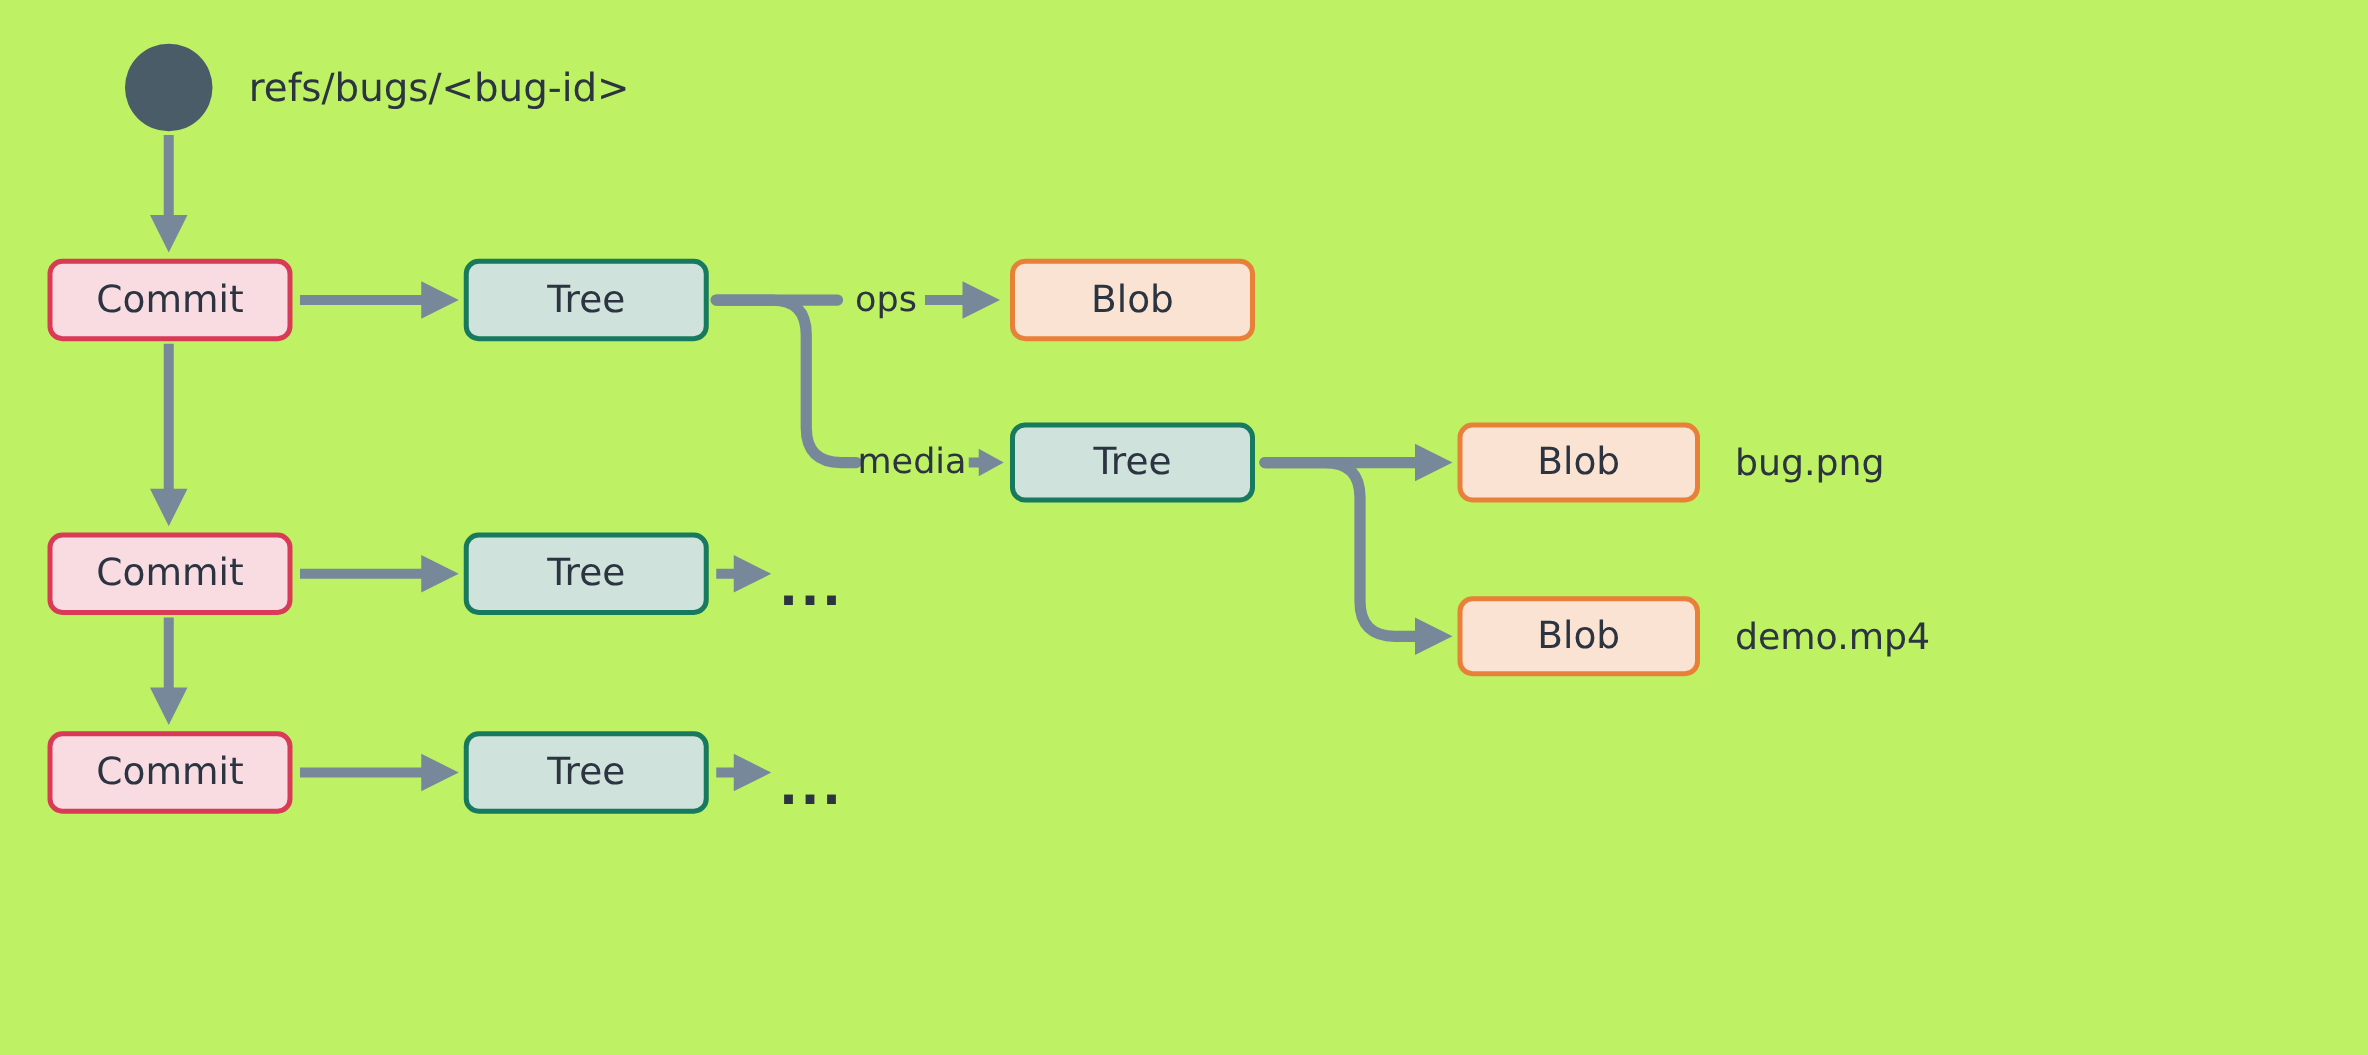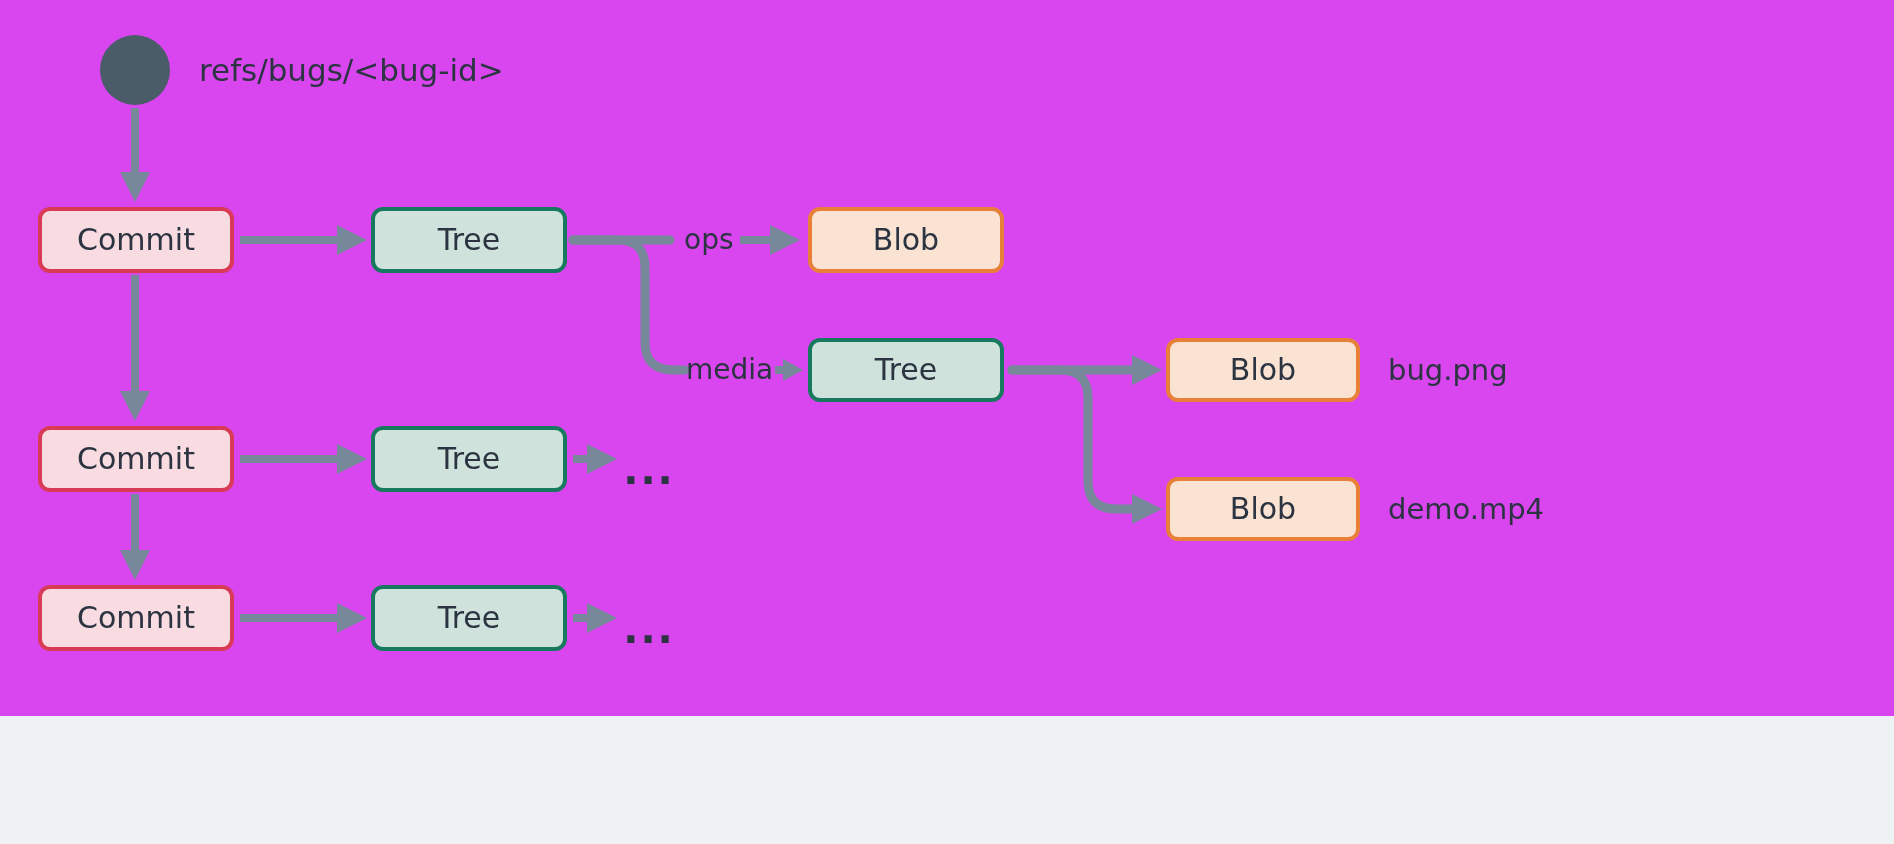--- a/index.html
+++ b/index.html
@@ -9,22 +9,22 @@
   }
   body {
     width: 1894px;
     height: 844px;
     overflow: hidden;
     font-family: "DejaVu Sans", sans-serif;
   }
   #diagram-root {
     position: relative;
     width: 1894px;
-    height: 716px;
-    background: #d946ef;
+    height: 844px;
+    background: #bef264;
   }
   svg.canvas {
     position: absolute;
     top: 0;
     left: 0;
     width: 1894px;
     height: 844px;
     display: block;
   }
   .node-label {

